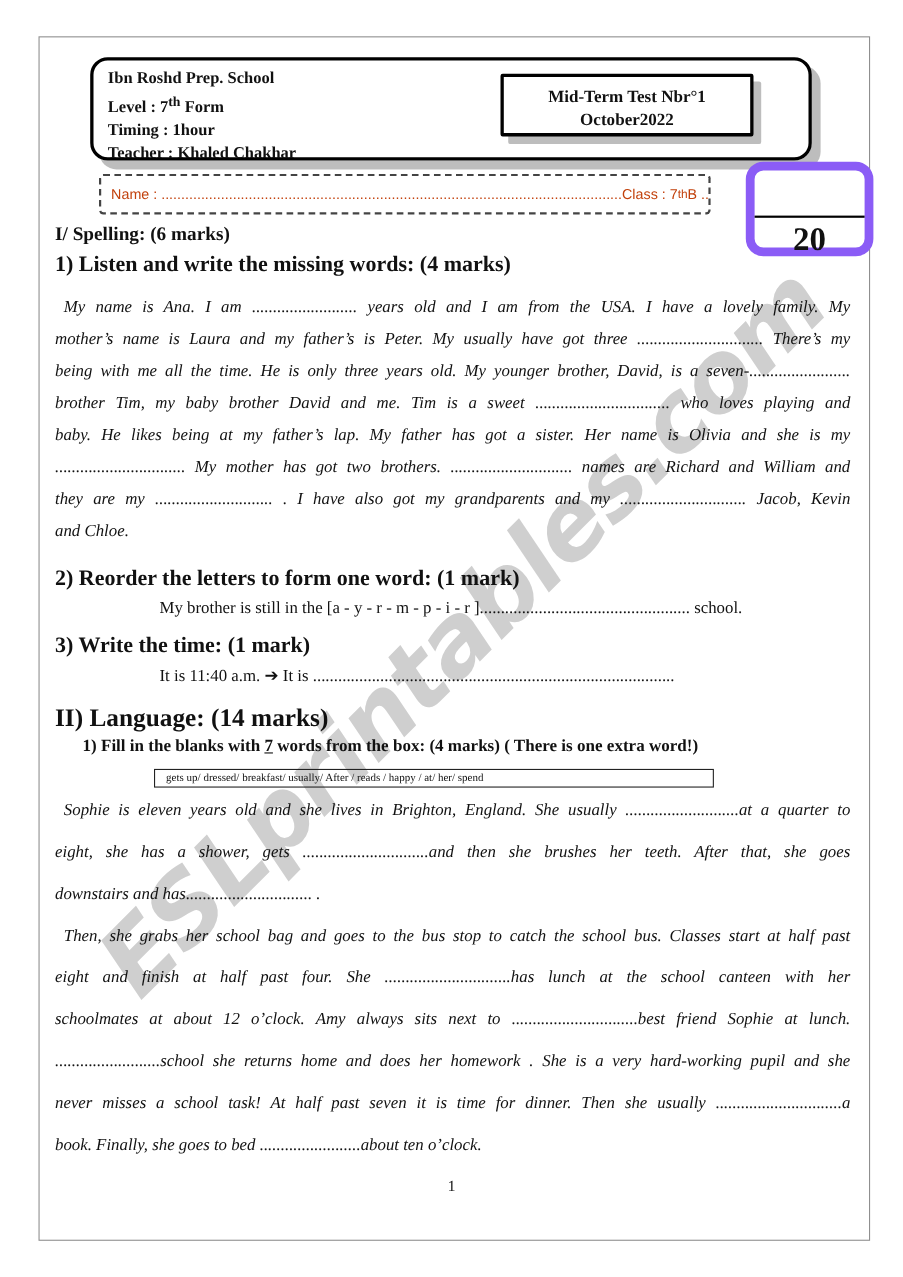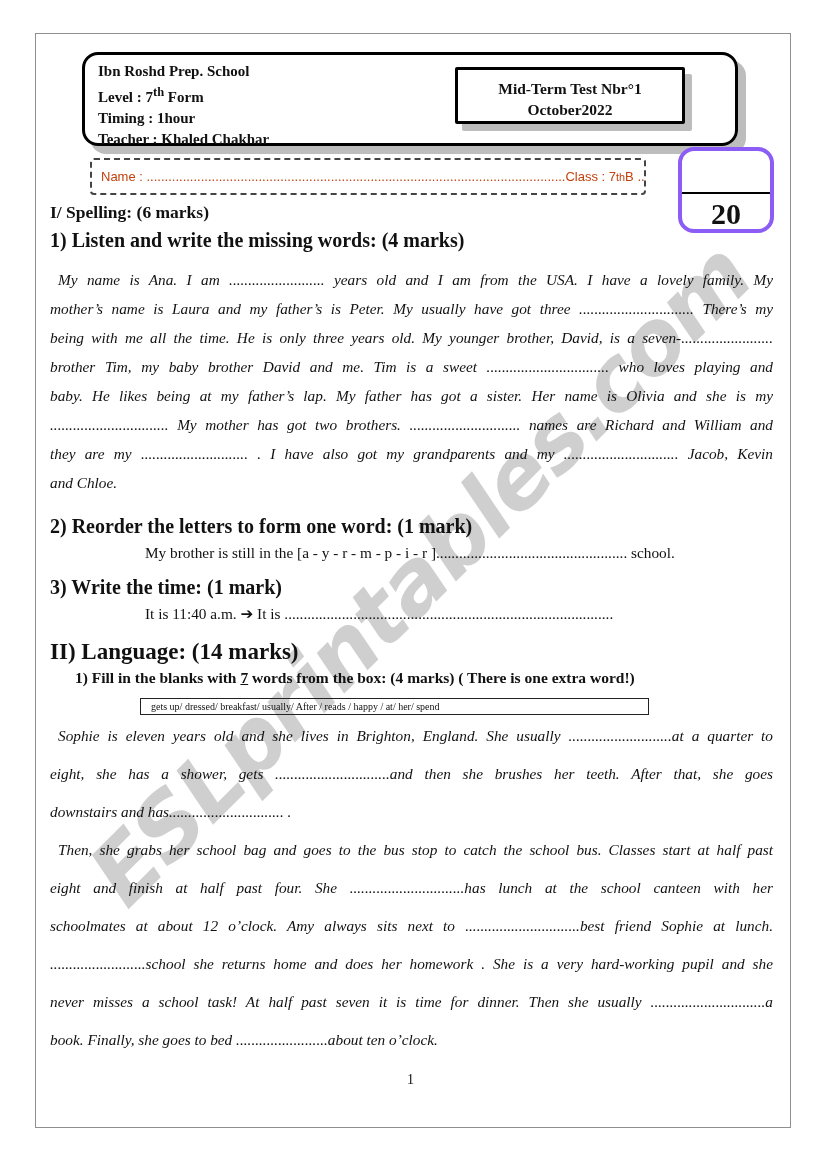--- a/index.html
+++ b/index.html
@@ -63,22 +63,22 @@
     border:2px dashed #444; border-radius:4px;
     box-sizing:border-box;
     font-family:"Liberation Sans", sans-serif;
     font-size:13px; color:#c2410c;
     display:flex; align-items:center;
     padding:0 9px;
     white-space:nowrap; overflow:hidden;
   }
   .score-box {
     position:absolute; left:678px; top:147px;
-    width:96px; height:86px;
-    border:4px solid #8b5cf6; border-radius:16px;
+    width:116px; height:86px;
+    border:8px solid #8b5cf6; border-radius:16px;
     background:#fff;
     box-sizing:border-box;
   }
   .score-top { height:41px; border-bottom:2px solid #000; }
   .score-bottom {
     height:39px; display:flex; align-items:center; justify-content:center;
     font-weight:bold; font-size:30px;
   }
 
   .content {

